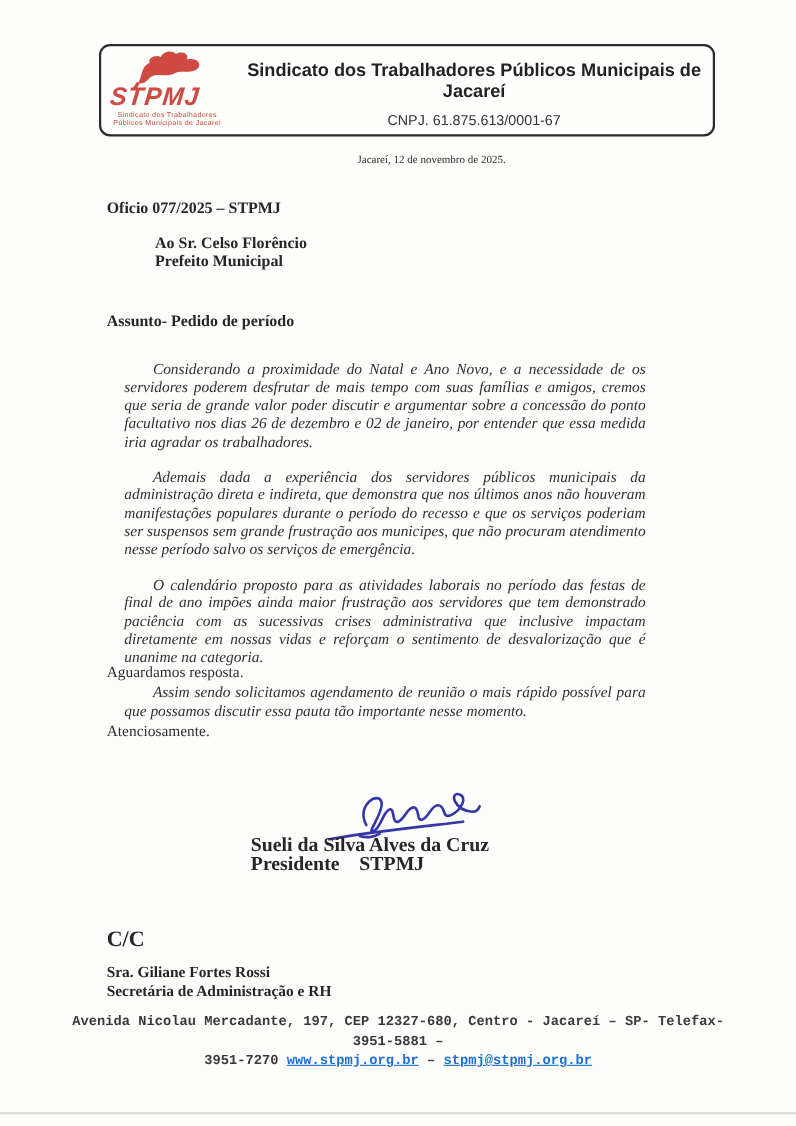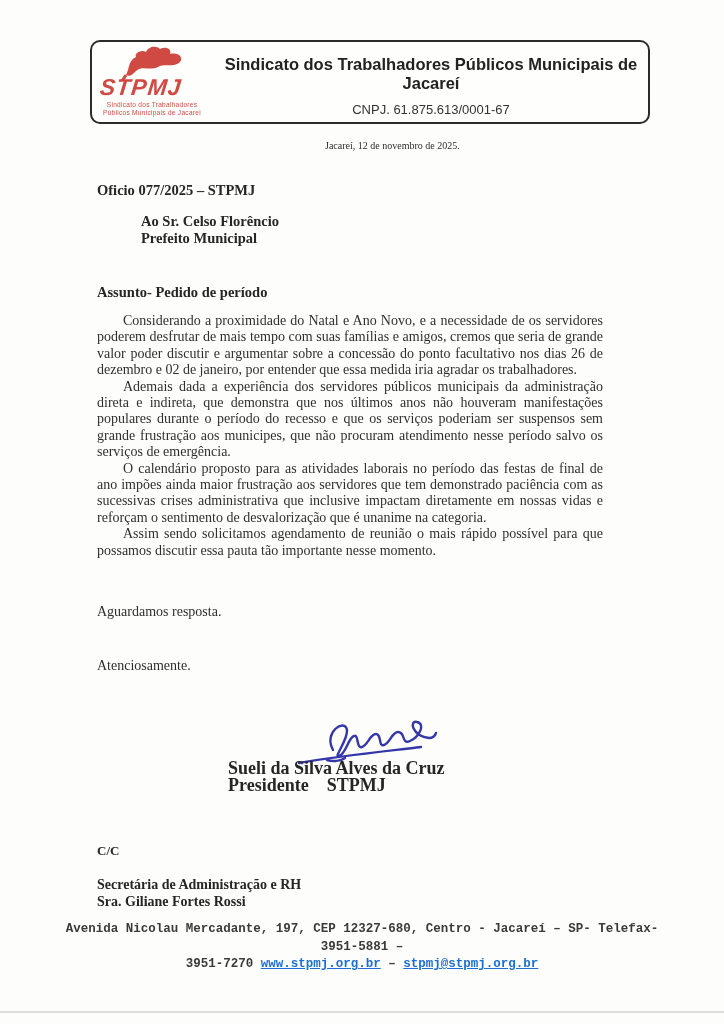--- a/index.html
+++ b/index.html
@@ -71,38 +71,38 @@
   .subject   { left: 97px; top: 284px; font-size: 14.5px; }
 
   .body-block {
     left: 97px; top: 313px;
     width: 506px;
     text-align: justify;
     font-size: 14px;
     line-height: 16.4px;
     color: #2f2f2f;
   }
-  .body-block p { margin: 0; text-indent: 26px; }
+  .body-block p { margin: 16px; text-indent: 26px; font-style: italic; }
 
   .await-line   { left: 97px; top: 604px; font-size: 14px; }
   .regards-line { left: 97px; top: 658px; font-size: 14px; }
 
   
   .signature-svg { left: 293px; top: 716px; }
   .signature-block {
     left: 228px; top: 760px;
     width: 264px;
     text-align: left;
     font-size: 18px;
     line-height: 16.5px;
   }
   .signature-role { white-space: pre; }
 
   
-  .cc-label { left: 97px; top: 843px; font-size: 13px; }
+  .cc-label { left: 97px; top: 843px; font-size: 20px; }
   .cc-block { left: 97px; top: 877px; font-size: 14px; line-height: 16.5px; }
 
   
   .footer {
     left: 60px; top: 921px;
     width: 604px;
     text-align: center;
     font-family: Liberation Mono, monospace;
     font-weight: bold;
     font-size: 12.5px;
@@ -173,22 +173,22 @@
     </g>
   </svg>
 
   <div class="abs signature-block bold">
     <div>Sueli da Silva Alves da Cruz</div>
     <div class="signature-role">Presidente    STPMJ</div>
   </div>
 
   <div class="abs cc-label bold">C/C</div>
   <div class="abs cc-block bold">
+    <div>Sra. Giliane Fortes Rossi</div>
     <div>Secretária de Administração e RH</div>
-    <div>Sra. Giliane Fortes Rossi</div>
   </div>
 
   <div class="abs footer">
     <div>Avenida Nicolau Mercadante, 197, CEP 12327-680, Centro - Jacareí – SP- Telefax- 3951-5881 –</div>
     <div>
       <span>3951-7270 </span><span class="link">www.stpmj.org.br</span><span> – </span><span class="link">stpmj@stpmj.org.br</span>
     </div>
   </div>
 
   <div class="scan-line"></div>

